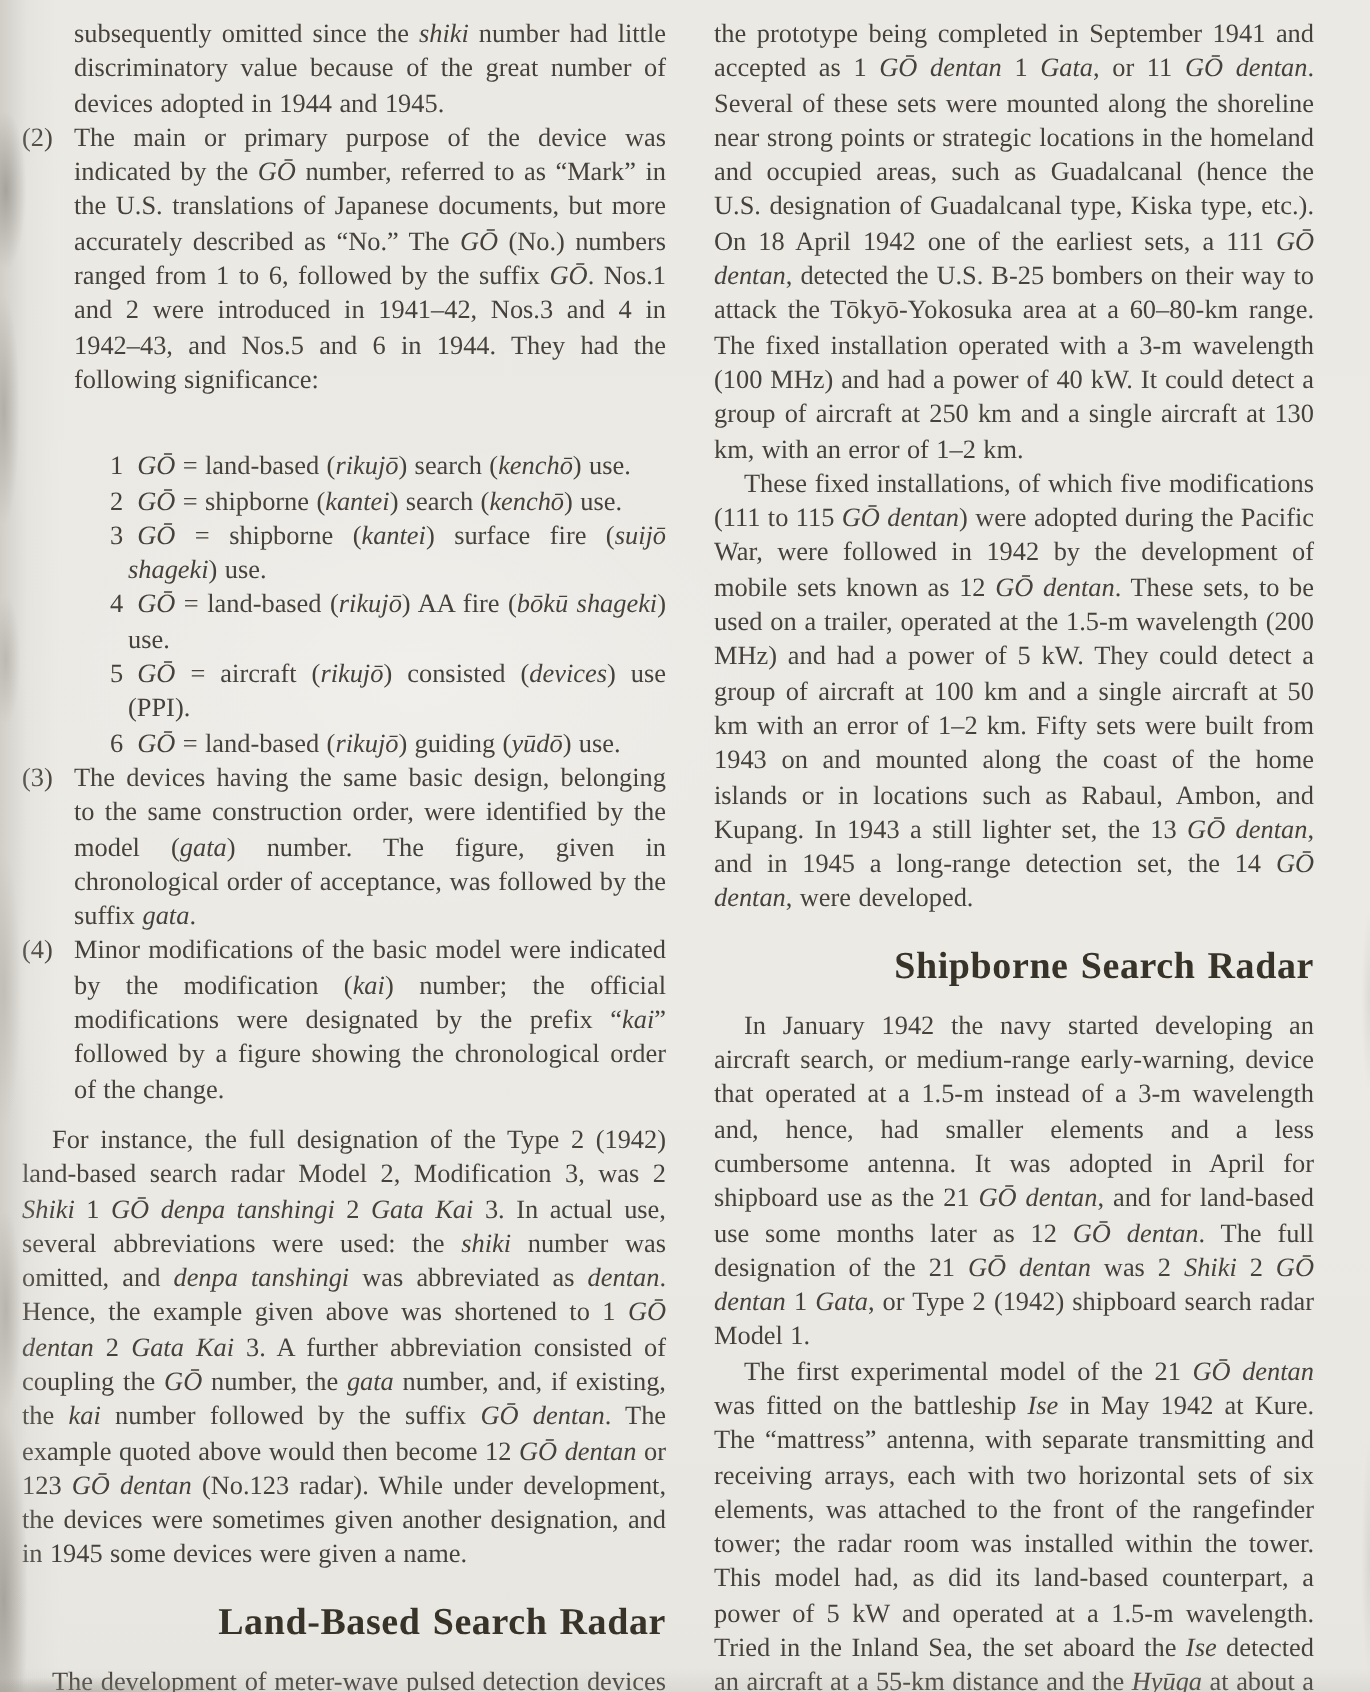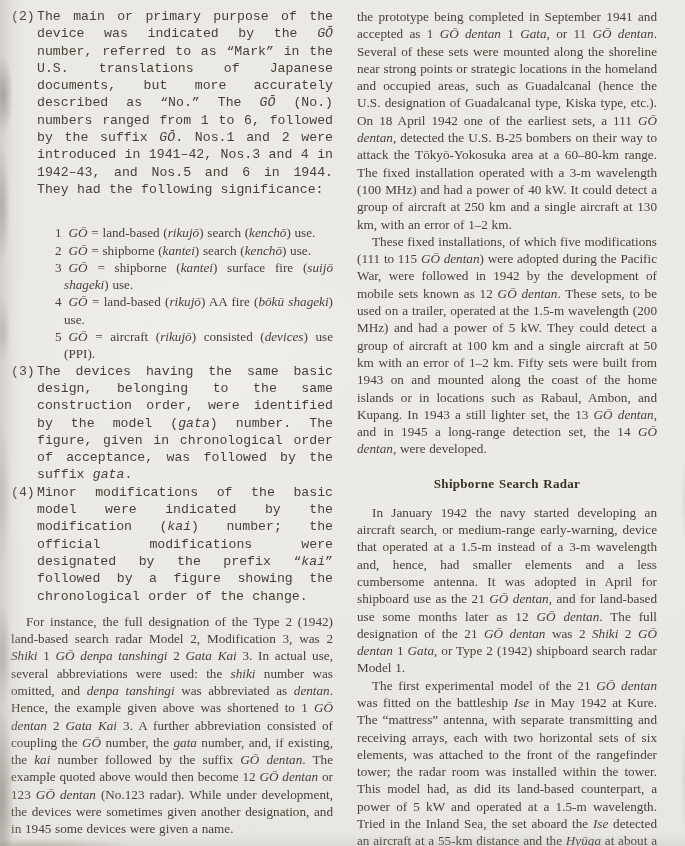--- a/index.html
+++ b/index.html
@@ -58,63 +58,65 @@
     font-size: 13.2px;
     line-height: 17.3px;
     text-align: justify;
     word-spacing: 0.4px;
     hyphens: auto;
   }
   .col-left  { width: 322px; flex: 0 0 322px; }
   .col-right { width: 300px; flex: 0 0 300px; }
   p { margin: 0; }
   .cont { margin-left: 26px; }           
-  .numitem { display: flex; font-family: Liberation Mono, monospace; }
+  .numitem { display: flex; }
   .numitem .marker { flex: 0 0 26px; width: 26px; }
   .numitem .ibody { flex: 1 1 auto; text-align: justify; }
   .sublist { margin-left: 26px; margin-top: 26px; }
   .subitem { padding-left: 27px; text-indent: -9px; }
   .subnum { margin-right: 7px; }
   .para-indent { text-indent: 15px; }
   .gap-before { margin-top: 8px; }
   h2.section-heading {
-    font-size: 13px;
+    font-size: 19px;
     line-height: 18px;
     font-weight: bold;
     color: var(--heading, #373329);
     letter-spacing: 0.3px;
     margin: 17px 0 11px 0;
-    text-align: center;
+    text-align: right;
     word-spacing: 1px;
   }
   .run-i { font-style: italic; }
 </style>
 </head>
 <body>
 
 <div class="page">
   <div class="scan-edge-left"></div>
   <div class="scan-edge-right"></div>
   <div class="scan-edge-bottom"></div>
 
   <div class="columns">
 
     <div class="col col-left">
+      <p class="cont"><span>subsequently omitted since the </span><span class="run-i">shiki</span><span> number had little discriminatory value because of the great number of devices adopted in 1944 and 1945.</span></p>
 
       <div class="numitem">
         <span class="marker">(2)</span>
         <div class="ibody"><span>The main or primary purpose of the device was indicated by the </span><span class="run-i">GŌ</span><span> number, referred to as “Mark” in the U.S. translations of Japanese documents, but more accurately described as “No.” The </span><span class="run-i">GŌ</span><span> (No.) numbers ranged from 1 to 6, followed by the suffix </span><span class="run-i">GŌ</span><span>. Nos.1 and 2 were introduced in 1941–42, Nos.3 and 4 in 1942–43, and Nos.5 and 6 in 1944. They had the following significance:</span></div>
       </div>
 
       <div class="sublist">
         <div class="subitem"><span class="subnum">1</span><span><span class="run-i">GŌ</span><span> = land-based (</span><span class="run-i">rikujō</span><span>) search (</span><span class="run-i">kenchō</span><span>) use.</span></span></div>
         <div class="subitem"><span class="subnum">2</span><span><span class="run-i">GŌ</span><span> = shipborne (</span><span class="run-i">kantei</span><span>) search (</span><span class="run-i">kenchō</span><span>) use.</span></span></div>
         <div class="subitem"><span class="subnum">3</span><span><span class="run-i">GŌ</span><span> = shipborne (</span><span class="run-i">kantei</span><span>) surface fire (</span><span class="run-i">suijō shageki</span><span>) use.</span></span></div>
         <div class="subitem"><span class="subnum">4</span><span><span class="run-i">GŌ</span><span> = land-based (</span><span class="run-i">rikujō</span><span>) AA fire (</span><span class="run-i">bōkū shageki</span><span>) use.</span></span></div>
         <div class="subitem"><span class="subnum">5</span><span><span class="run-i">GŌ</span><span> = aircraft (</span><span class="run-i">rikujō</span><span>) consisted (</span><span class="run-i">devices</span><span>) use (PPI).</span></span></div>
+        <div class="subitem"><span class="subnum">6</span><span><span class="run-i">GŌ</span><span> = land-based (</span><span class="run-i">rikujō</span><span>) guiding (</span><span class="run-i">yūdō</span><span>) use.</span></span></div>
       </div>
 
       <div class="numitem">
         <span class="marker">(3)</span>
         <div class="ibody"><span>The devices having the same basic design, belonging to the same construction order, were identified by the model (</span><span class="run-i">gata</span><span>) number. The figure, given in chronological order of acceptance, was followed by the suffix </span><span class="run-i">gata</span><span>.</span></div>
       </div>
 
       <div class="numitem">
         <span class="marker">(4)</span>
         <div class="ibody"><span>Minor modifications of the basic model were indicated by the modification (</span><span class="run-i">kai</span><span>) number; the official modifications were designated by the prefix “</span><span class="run-i">kai</span><span>” followed by a figure showing the chronological order of the change.</span></div>

